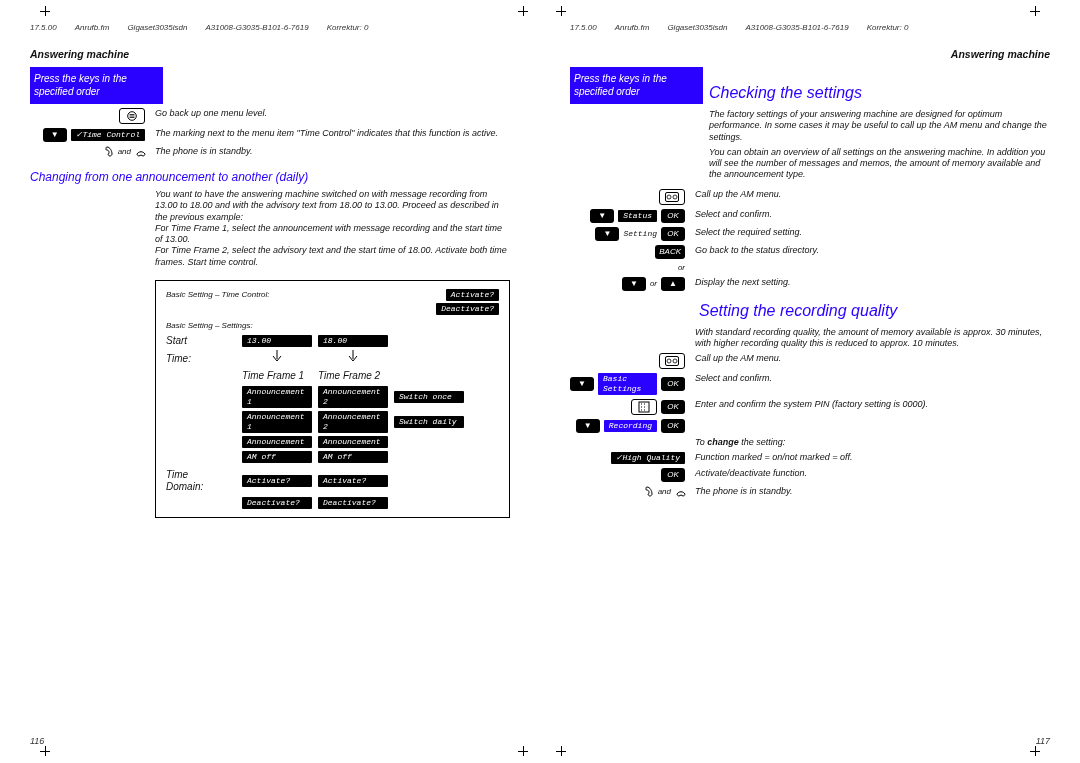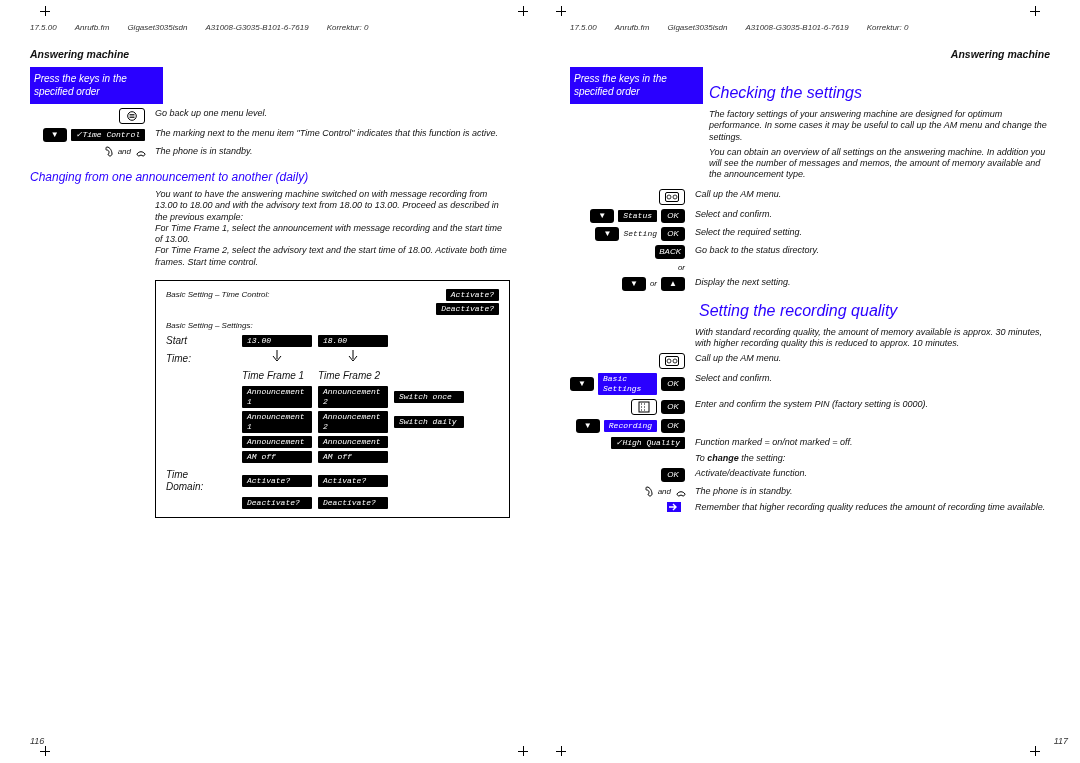--- a/index.html
+++ b/index.html
@@ -42,21 +42,21 @@
   .mono{font-family:"Courier New",monospace;font-size:8px;text-align:right;}
   .phone{display:inline-block;width:10px;height:12px;position:relative;}
   .phone svg{display:block;}
   .figure{border:1px solid #000;padding:8px 10px;margin-top:8px;font-size:8px;}
   .tbl{display:grid;grid-template-columns:70px 70px 70px 70px;gap:3px 6px;align-items:center;}
   .tbl .hdr{font-size:10px;}
   .tbl .cell .chip{min-width:60px;text-align:left;}
   .arrowlabel{font-size:10px;}
   .pn{position:absolute;bottom:16px;font-size:9px;color:#333;}
   .pn.l{left:30px;}
-  .pn.r{right:12px;}
+  .pn.r{right:30px;}
   .noteicon{display:inline-block;width:14px;height:10px;vertical-align:top;margin-right:4px;}
   .noteicon svg{display:block;}
   .sep{height:6px;}
   .small{font-size:8px;}
   .tick{font-family:"Courier New",monospace;}
 </style>
 </head>
 <body>
 
 <div class="sheet">
@@ -332,35 +332,35 @@
     <div class="row">
       <div class="k">
         <span class="btn black">▼</span>
         <span class="chip sel">Recording</span>
         <span class="btn black">OK</span>
       </div>
       <div class="d"></div>
     </div>
 
     <div class="row">
-      <div class="k">
-        <span class="chip blk tick">✓High Quality</span>
-      </div>
-      <div class="d">Function marked = on/not marked = off.</div>
-    </div>
-
-    <div class="row">
       <div class="k"></div>
       <div class="d">
         <span>To <b>change</b> the setting:</span>
       </div>
     </div>
 
     <div class="row">
       <div class="k">
+        <span class="chip blk tick">✓High Quality</span>
+      </div>
+      <div class="d">Function marked = on/not marked = off.</div>
+    </div>
+
+    <div class="row">
+      <div class="k">
           <span class="btn black">OK</span>
         </div>
       <div class="d">Activate/deactivate function.</div>
     </div>
 
     <div class="row">
       <div class="k">
         <span class="phone">
           <svg width="12" height="12" viewBox="0 0 12 12">
               <path d="M3 1c3 0 5 4 5 7 0 1-1 2-2 2-1 0-2-1-2-2 1 0 1-1 1-2 0-1-1-2-2-2-1 0-1 0-1-1 0-1 0-2 1-2z" fill="none" stroke="#000" stroke-width="1"></path>
@@ -369,27 +369,16 @@
         <span class="small">and</span>
         <span class="phone">
           <svg width="12" height="12" viewBox="0 0 12 12">
               <path d="M2 8c2-3 6-3 8 0 0 1-1 2-2 2-1 0-1-1-2-1s-1 1-2 1c-1 0-2-1-2-2z" fill="none" stroke="#000" stroke-width="1"></path>
             </svg>
         </span>
       </div>
       <div class="d">The phone is in standby.</div>
     </div>
 
-    <div class="row">
-      <div class="k" style="justify-content:flex-end">
-        <span class="noteicon">
-          <svg width="14" height="10" viewBox="0 0 14 10">
-              <rect x="0" y="0" width="14" height="10" fill="#2a00ff"></rect>
-              <path d="M2 5h7M6 2l3 3-3 3" stroke="#fff" stroke-width="1.4" fill="none"></path>
-            </svg>
-        </span>
-      </div>
-      <div class="d">Remember that higher recording quality reduces the amount of recording time available.</div>
-    </div>
 
     <div class="pn r">117</div>
   </div>
 </div>
 
 </body></html>

